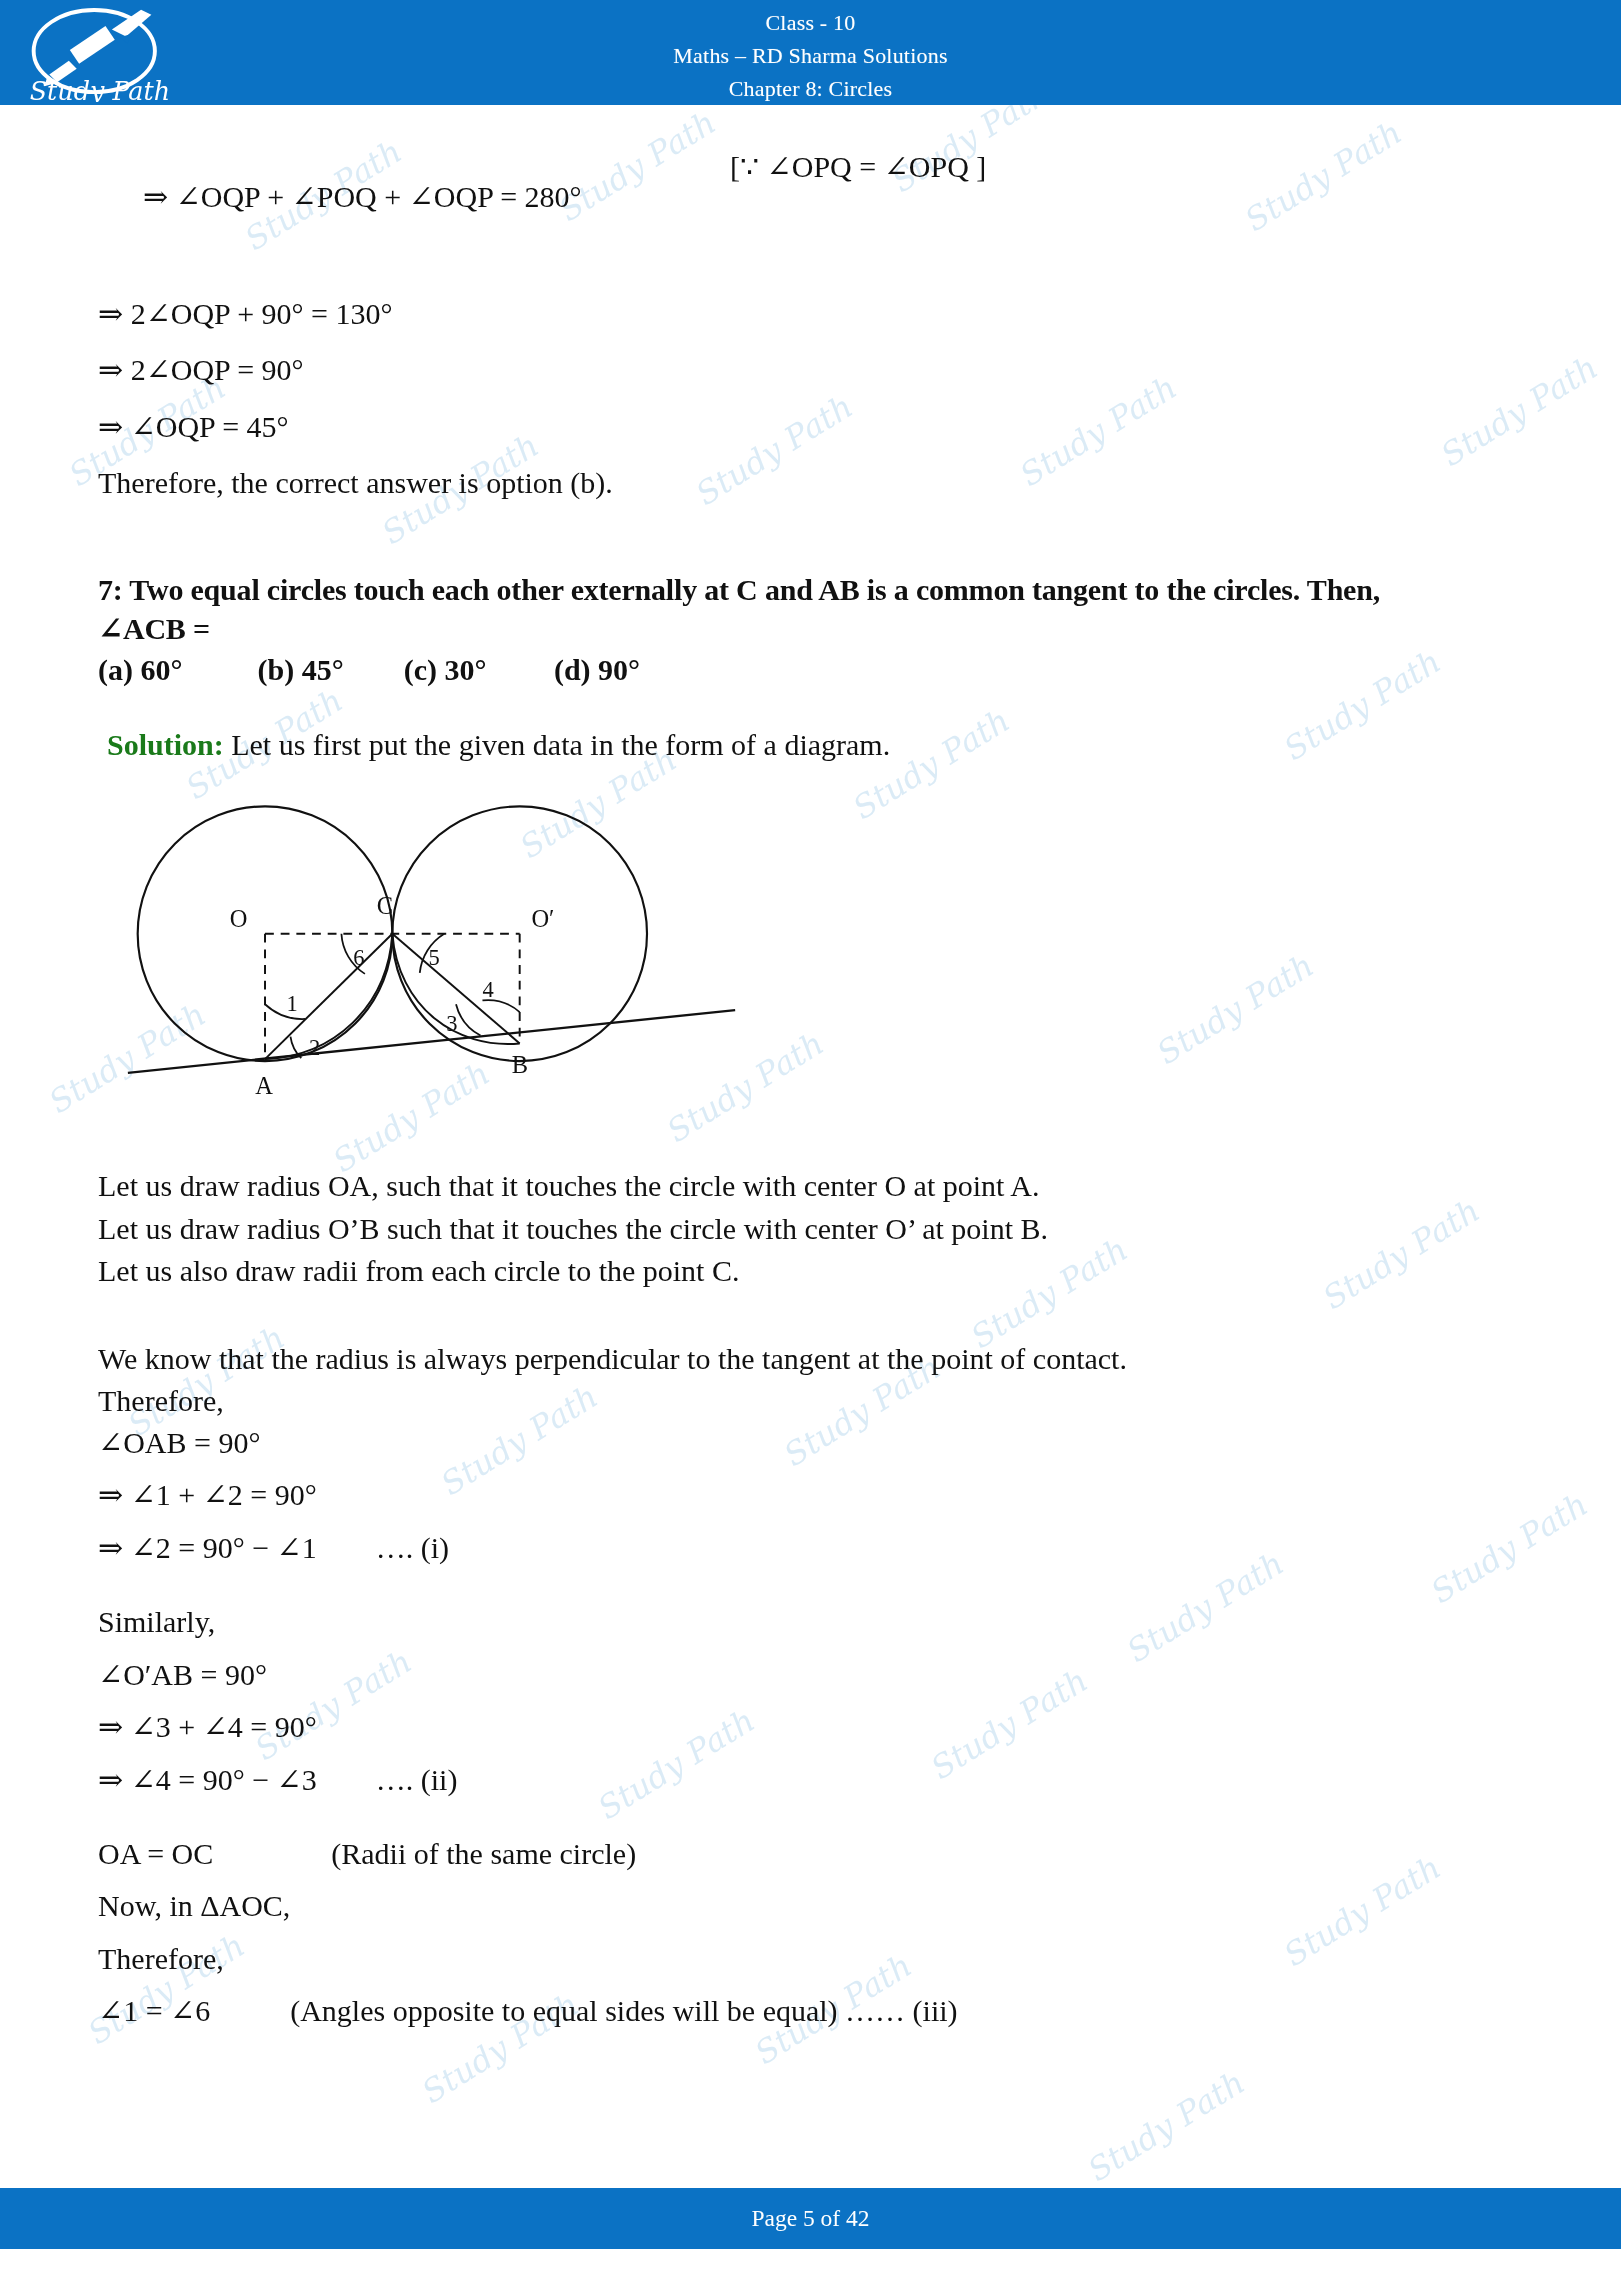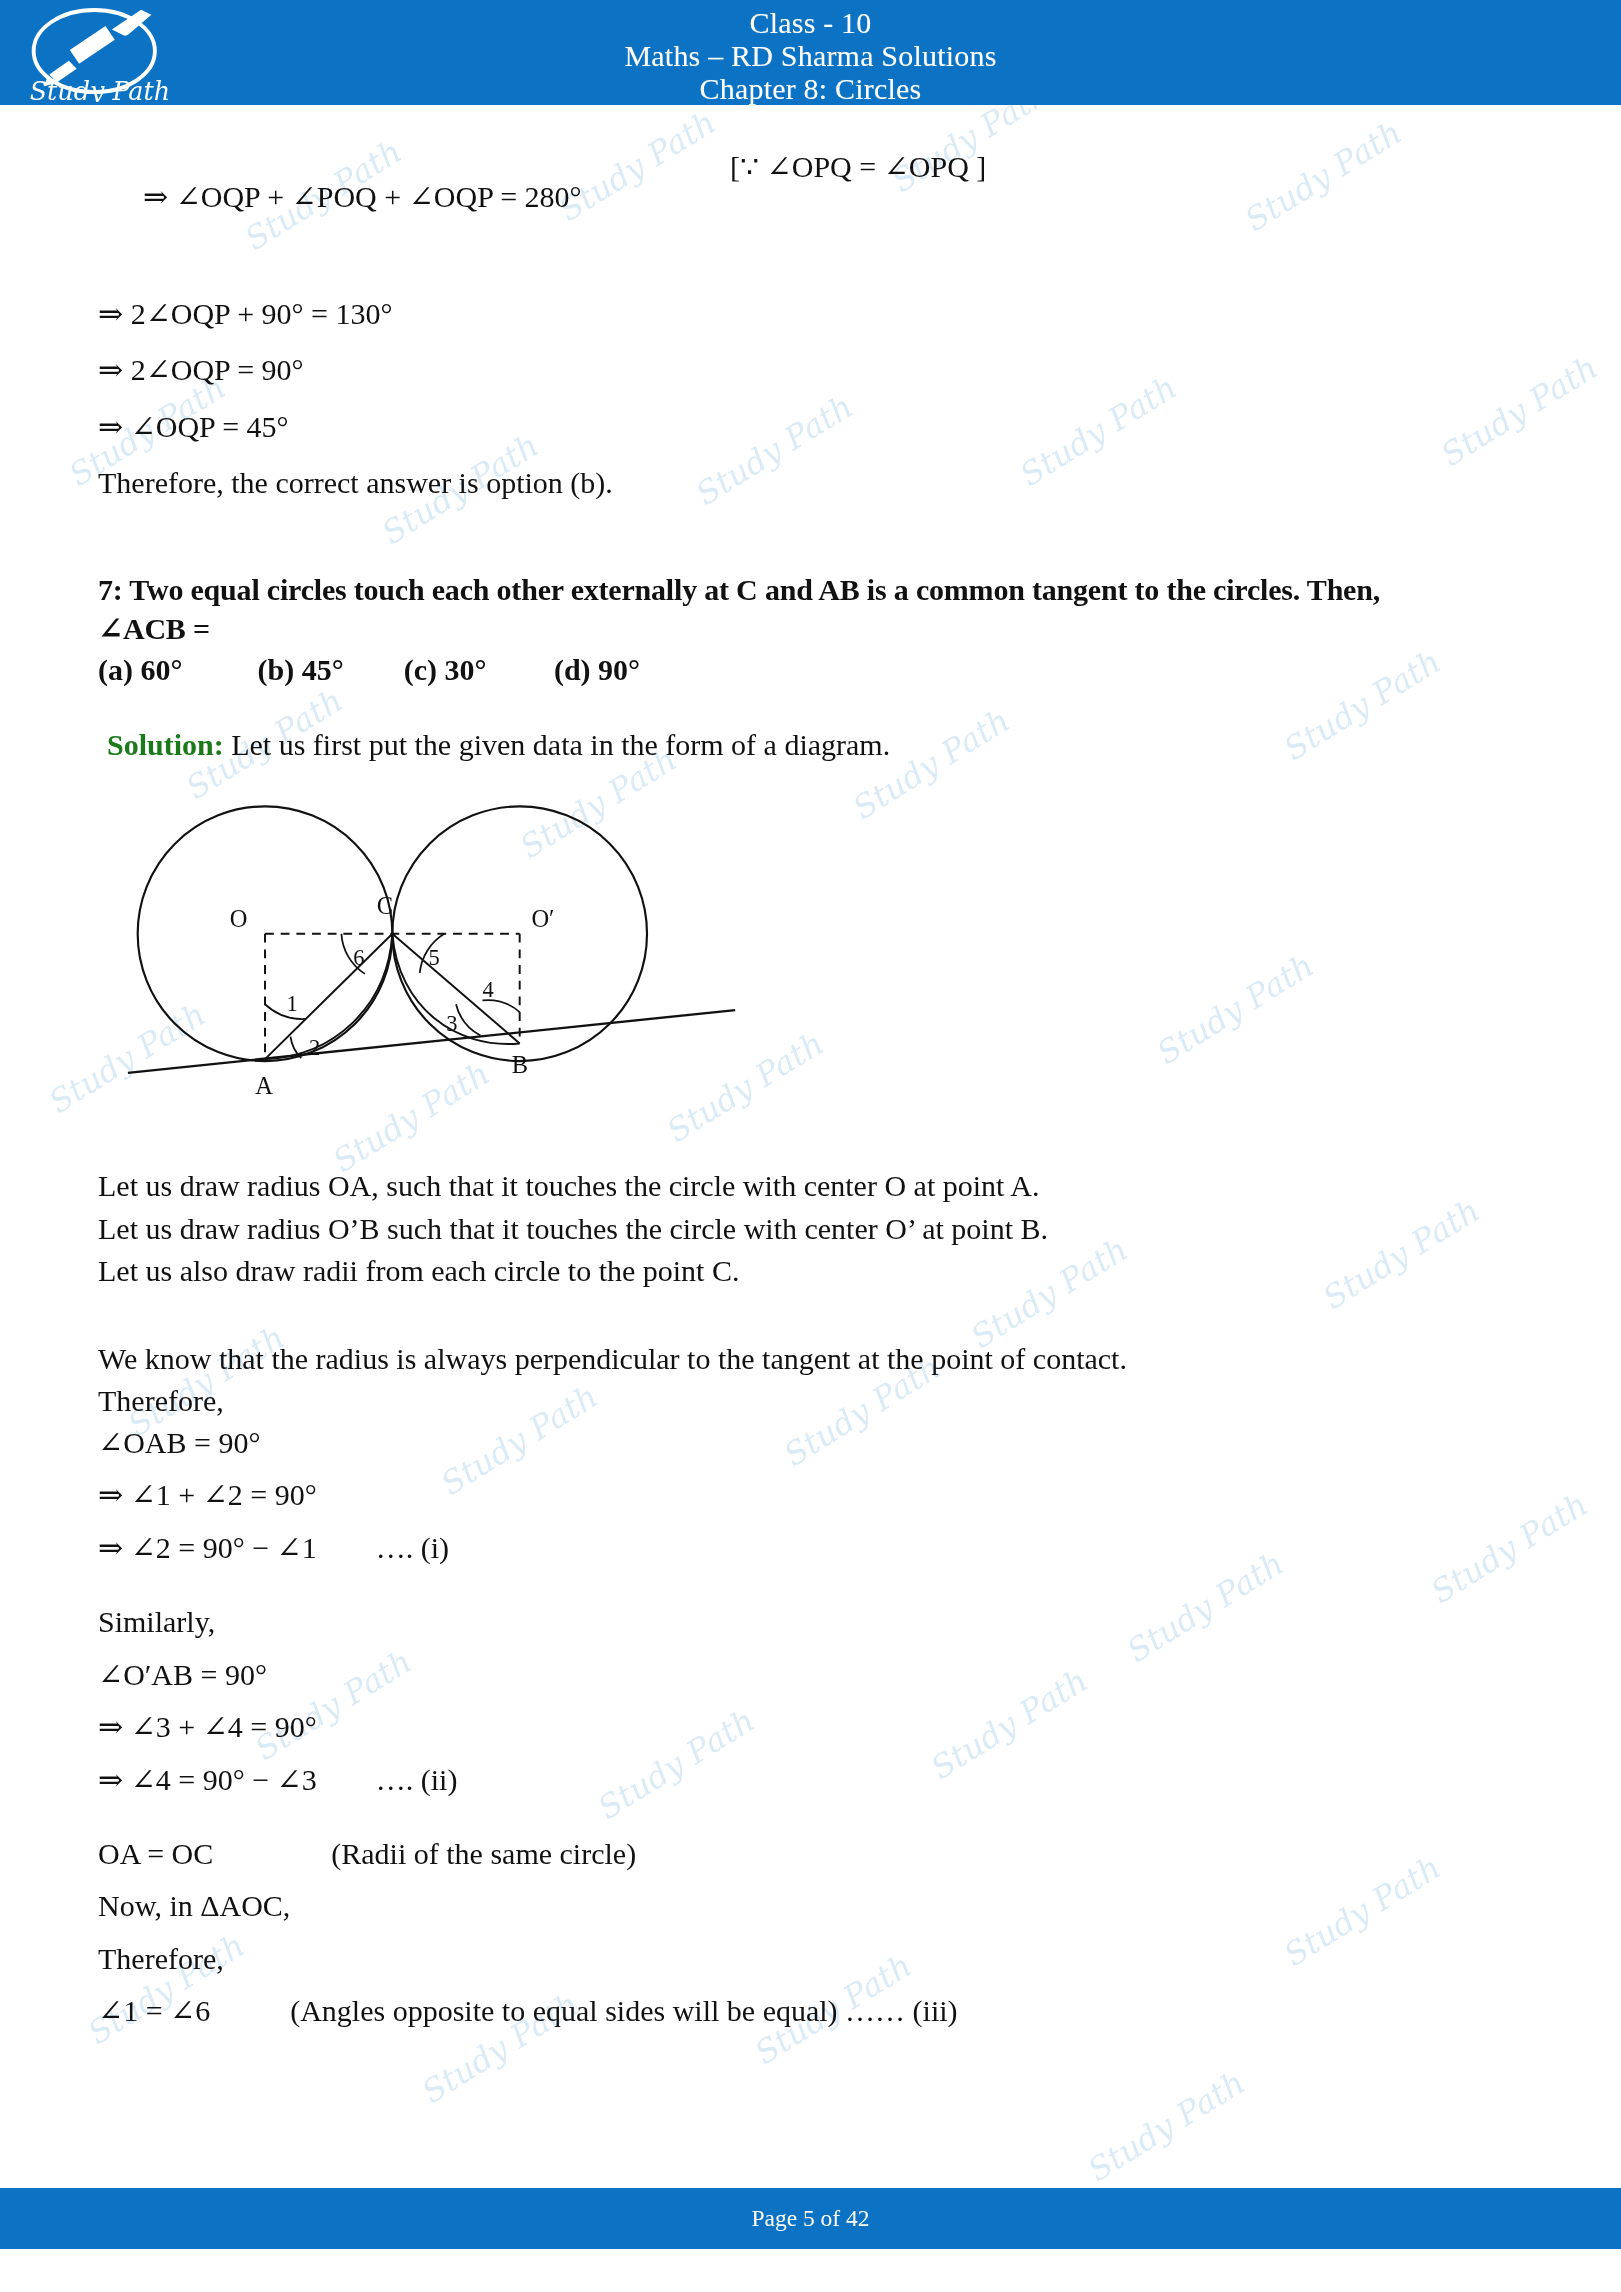--- a/index.html
+++ b/index.html
@@ -46,21 +46,21 @@
   }
   .header-titles {
     position: absolute;
     left: 0; top: 0;
     width: 100%;
     text-align: center;
     color: #ffffff;
   }
   .hdr-line {
     font-family: "Liberation Serif", "DejaVu Serif", serif;
-    font-size: 30px;
+    font-size: 22px;
     line-height: 33px;
     letter-spacing: 0.2px;
     text-shadow: 0 0 1px rgba(255,255,255,.35);
   }
   .hdr-line.first { padding-top: 5.9px; }
 
   .logo {
     position: absolute;
     left: 17.6px; top: 3.9px;
     width: 176px; height: 98px;

